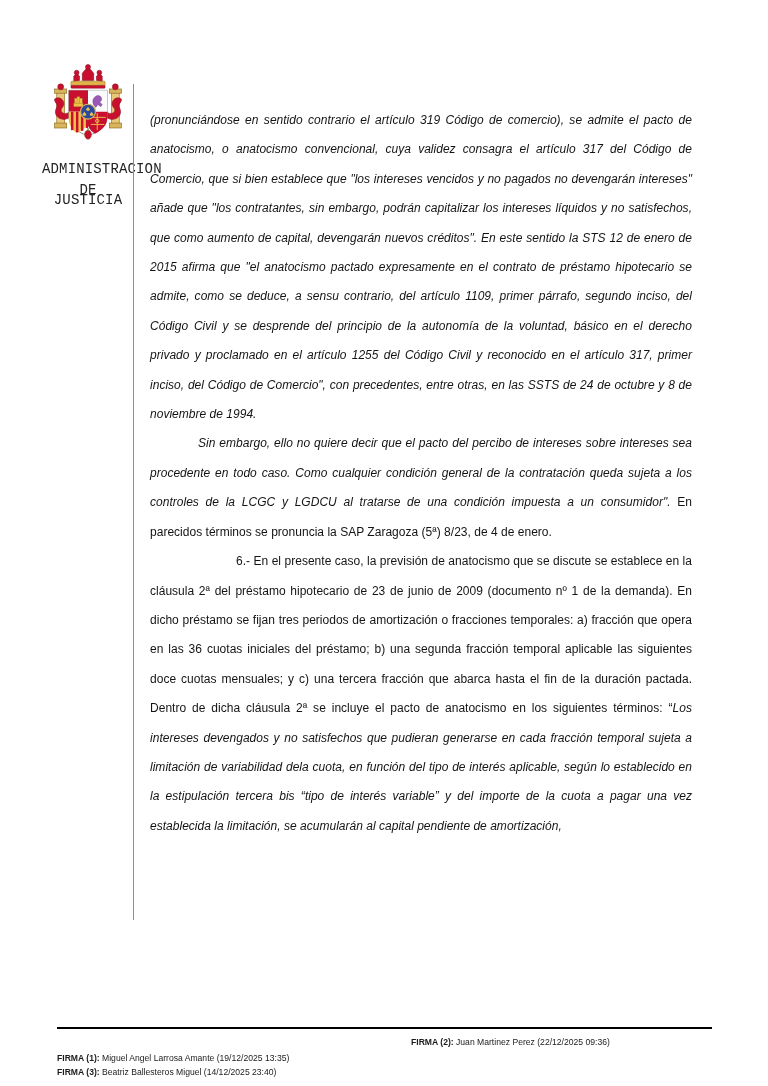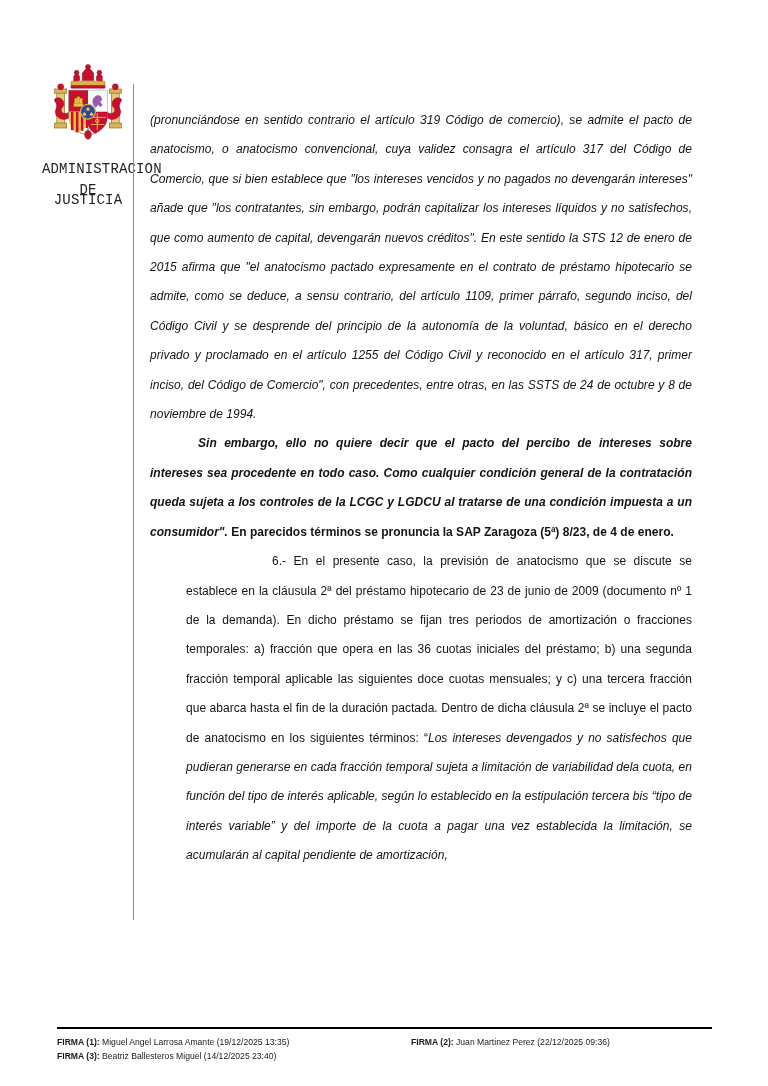--- a/index.html
+++ b/index.html
@@ -62,22 +62,22 @@
     font-size: 12px;
     line-height: 29.4px;
     text-align: justify;
     color: #141414;
     letter-spacing: 0.02px;
     -webkit-font-smoothing: antialiased;
   }
   .para .it { font-style: italic; }
   .para .up { font-style: normal; }
   .para.italic-para { font-style: italic; }
-  .indent-1 { text-indent: 48px; font-weight: bold; }
-  .indent-2 { text-indent: 86px; margin-left: 36px; }
+  .indent-1 { text-indent: 48px; }
+  .indent-2 { text-indent: 86px; }
 
   
   .footer-rule {
     position: absolute;
     left: 57px;
     top: 1027px;
     width: 655px;
     height: 1.6px;
     background: #000000;
   }
@@ -86,21 +86,21 @@
     left: 57px;
     top: 1036px;
     width: 660px;
     font-size: 8.6px;
     line-height: 13.6px;
     color: #1b1b1b;
   }
   .footer-col-left {
     position: absolute;
     left: 0;
-    top: 0;
+    top: 16px;
     width: 380px;
   }
   .footer-col-right {
     position: absolute;
     left: 354px;
     top: 0;
     width: 320px;
   }
   .sig-line { white-space: nowrap; }
   .sig-label { font-weight: bold; }

